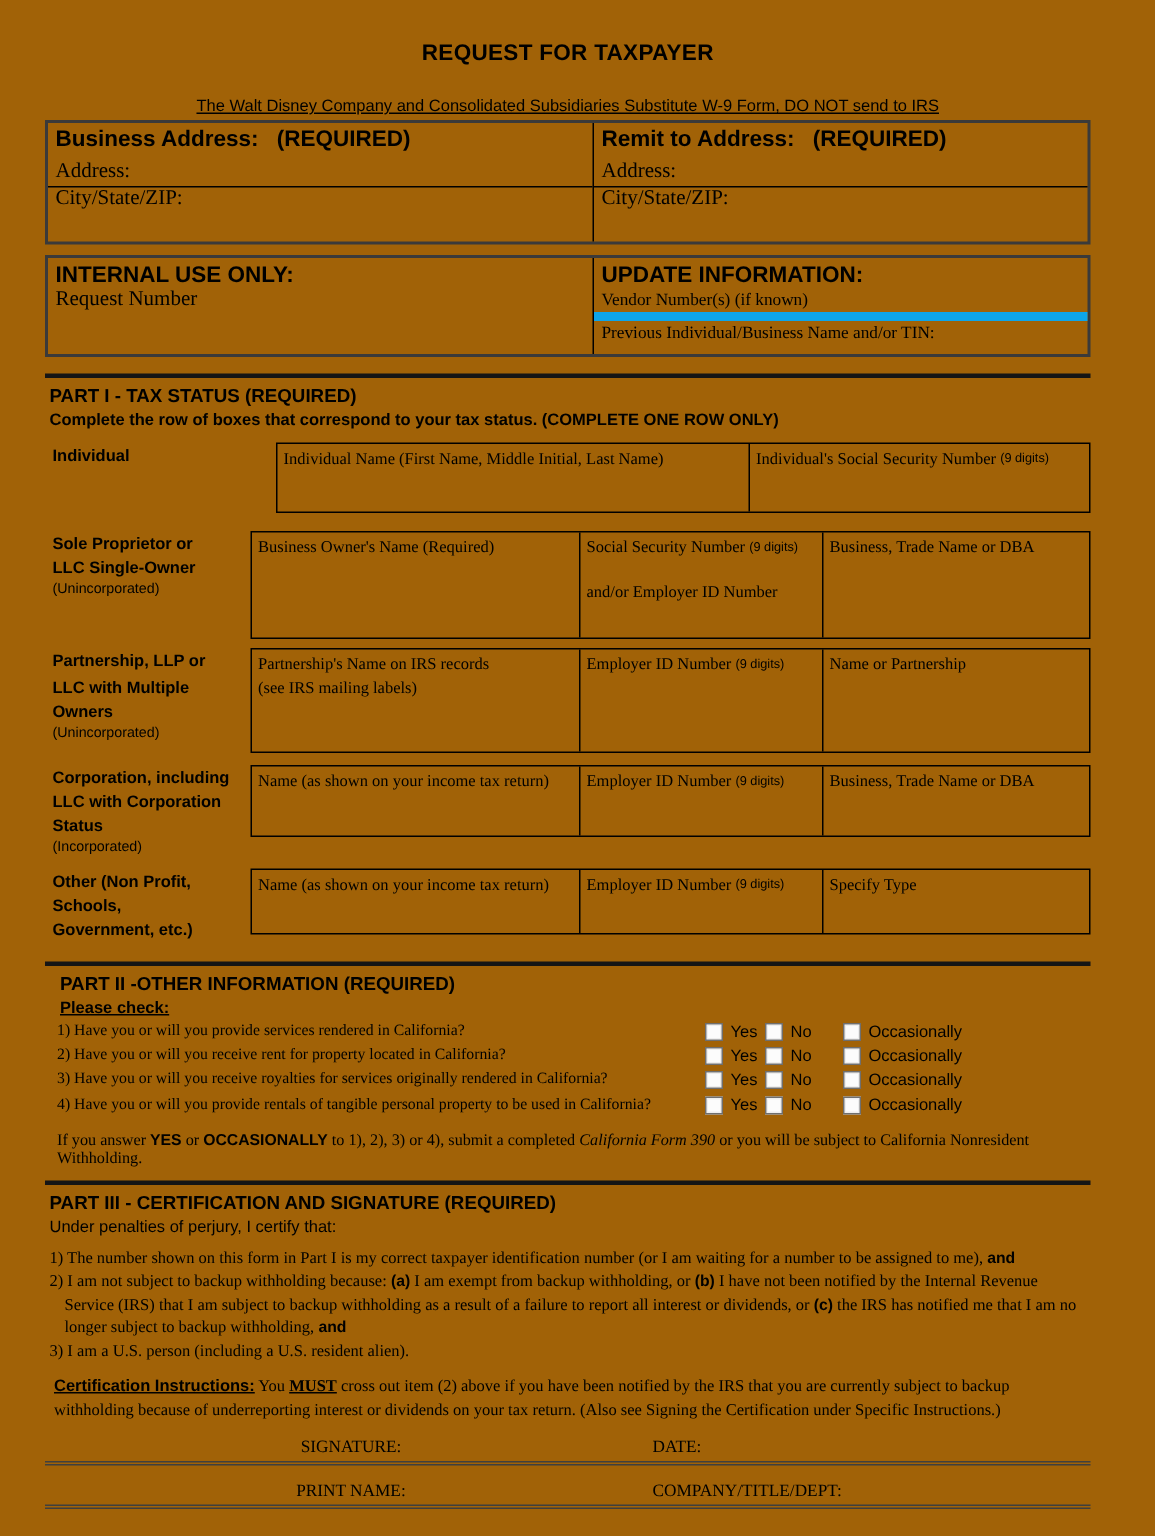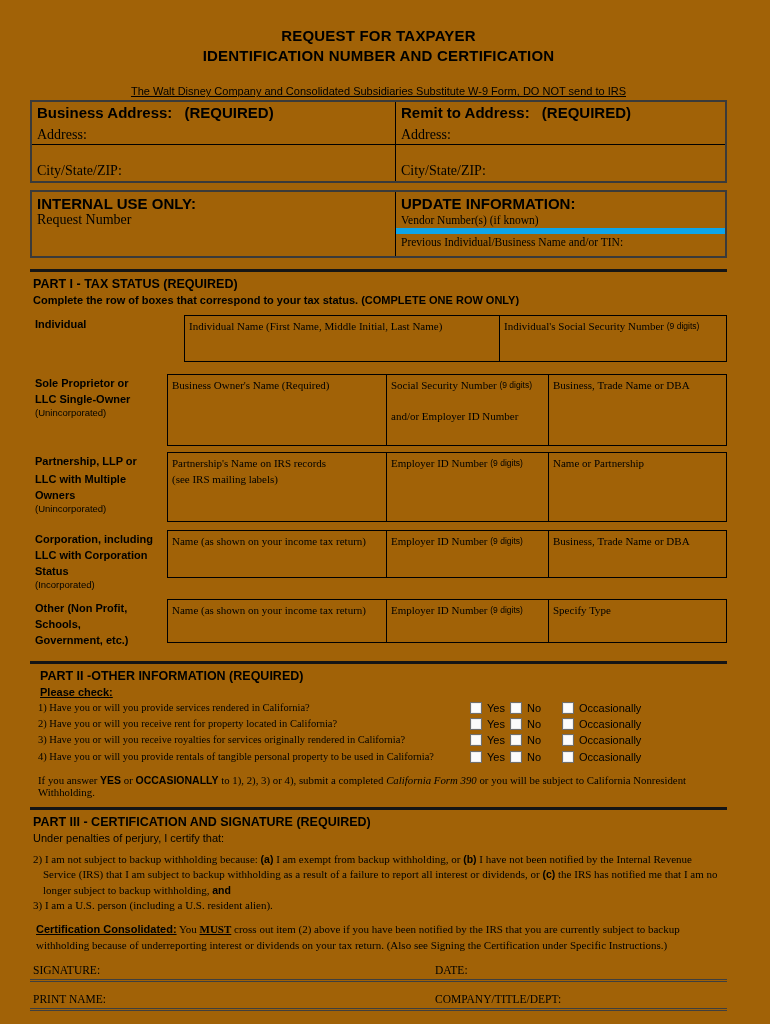--- a/index.html
+++ b/index.html
@@ -16,21 +16,21 @@
   .subtitle{ margin-top:19px;font-family:"Liberation Sans",sans-serif;
     font-weight:normal;font-size:11px;text-decoration:underline;text-align:center;}
 
   
   .boxtable{border:2px solid #3a3a3a;display:grid;grid-template-columns:363px 1fr;}
   .t1{margin-top:3px;height:79px;}
   .t2{margin-top:7px;height:64px;}
   .colR{border-left:1px solid #000;}
   .cellA{height:43px;border-bottom:1px solid #000;box-sizing:border-box;
     display:flex;flex-direction:column;justify-content:space-between;padding:2px 5px 1px 5px;}
-  .cellB{height:36px;box-sizing:border-box;display:flex;align-items:flex-end;padding:0 5px 2px 5px;}
+  .cellB{height:36px;box-sizing:border-box;display:flex;align-items:flex-start;padding:0 5px 2px 5px;}
   .boxhead{font-family:"Liberation Sans",sans-serif;font-weight:bold;font-size:15px;}
   .boxhead .req{margin-left:8px;}
   .fieldlbl{font-size:14px;}
   .t2 .cellL{box-sizing:border-box;padding:3px 5px;height:100%;}
   .t2 .r1{padding:3px 5px 1px 5px;}
   .t2 .r2{padding:1px 5px 2px 5px;border-bottom:6px solid #0ea5e9;font-size:11.5px;}
   .t2 .r3{padding:2px 5px;font-size:11.5px;}
 
   .rule{height:3px;background:#151515;}
   .rule1{margin-top:11px;}
@@ -71,33 +71,32 @@
   
   .p3intro{font-family:"Liberation Sans",sans-serif;font-size:11px;margin:2px 0 8px 3px;}
   .p3item{font-size:11px;line-height:15.5px;margin-left:3px;}
   .hang{padding-left:10px;text-indent:-10px;}
   .bsans{font-family:"Liberation Sans",sans-serif;font-weight:bold;font-size:10.5px;}
   .certp{margin:7px 0 0 6px;font-size:11px;line-height:16px;}
   .certlbl{font-family:"Liberation Sans",sans-serif;font-weight:bold;font-size:11px;text-decoration:underline;}
   .must{font-weight:bold;text-decoration:underline;}
 
   
-  .sigrow{display:flex;margin-top:11px;padding-bottom:3px;border-bottom:3px double #3f3f3f;}
+  .sigrow{display:flex;margin-top:11px;padding-bottom:3px;border-bottom:3px double #3f3f3f;text-align:center;}
   .sigL{flex:0 0 402px;padding-left:3px;font-size:11.5px;}
   .sigR{font-size:11.5px;}
   .sigfill{flex:1;}
 </style>
 </head>
 <body>
 
 <div class="page">
 
   <div class="title">
     <div>REQUEST FOR TAXPAYER</div>
-    <div>IDENTIFICATION NUMBER AND CERTIFICATION</div>
   </div>
   <div class="subtitle">The Walt Disney Company and Consolidated Subsidiaries Substitute W-9 Form, DO NOT send to IRS</div>
 
   <div class="boxtable t1">
     <div>
       <div class="cellA">
         <div class="boxhead">
           <span>Business Address:</span>
           <span class="req">(REQUIRED)</span>
         </div>
@@ -286,27 +285,30 @@
 
   <div class="p2note">
     <span>If you answer </span><span class="bb">YES</span><span> or </span><span class="bb">OCCASIONALLY</span><span> to 1), 2), 3) or 4), submit a completed </span><span class="it">California Form 390</span><span> or you will be subject to California Nonresident Withholding.</span>
   </div>
 
   <div class="rule rule3"></div>
 
   <div class="p-head">PART III - CERTIFICATION AND SIGNATURE (REQUIRED)</div>
   <div class="p3intro">Under penalties of perjury, I certify that:</div>
 
+  <div class="p3item">
+    <span>1) The number shown on this form in Part I is my correct taxpayer identification number (or I am waiting for a number to be assigned to me), </span><span class="bsans">and</span>
+  </div>
   <div class="p3item hang">
     <span>2) I am not subject to backup withholding because: </span><span class="bsans">(a)</span><span> I am exempt from backup withholding, or </span><span class="bsans">(b)</span><span> I have not been notified by the Internal Revenue Service (IRS) that I am subject to backup withholding as a result of a failure to report all interest or dividends, or </span><span class="bsans">(c)</span><span> the IRS has notified me that I am no longer subject to backup withholding, </span><span class="bsans">and</span>
   </div>
   <div class="p3item">3) I am a U.S. person (including a U.S. resident alien).</div>
 
   <div class="certp">
-    <span class="certlbl">Certification Consolidated:</span><span>  You </span><span class="must">MUST</span><span> cross out item (2) above if you have been notified by the IRS that you are currently subject to backup withholding because of underreporting interest or dividends on your tax return.  (Also see Signing the Certification under Specific Instructions.)</span>
+    <span class="certlbl">Certification Instructions:</span><span>  You </span><span class="must">MUST</span><span> cross out item (2) above if you have been notified by the IRS that you are currently subject to backup withholding because of underreporting interest or dividends on your tax return.  (Also see Signing the Certification under Specific Instructions.)</span>
   </div>
 
   <div class="sigrow">
     <span class="sigL">SIGNATURE:</span>
     <span class="sigR">DATE:</span>
     <span class="sigfill"></span>
   </div>
   <div class="sigrow">
     <span class="sigL">PRINT NAME:</span>
     <span class="sigR">COMPANY/TITLE/DEPT:</span>

